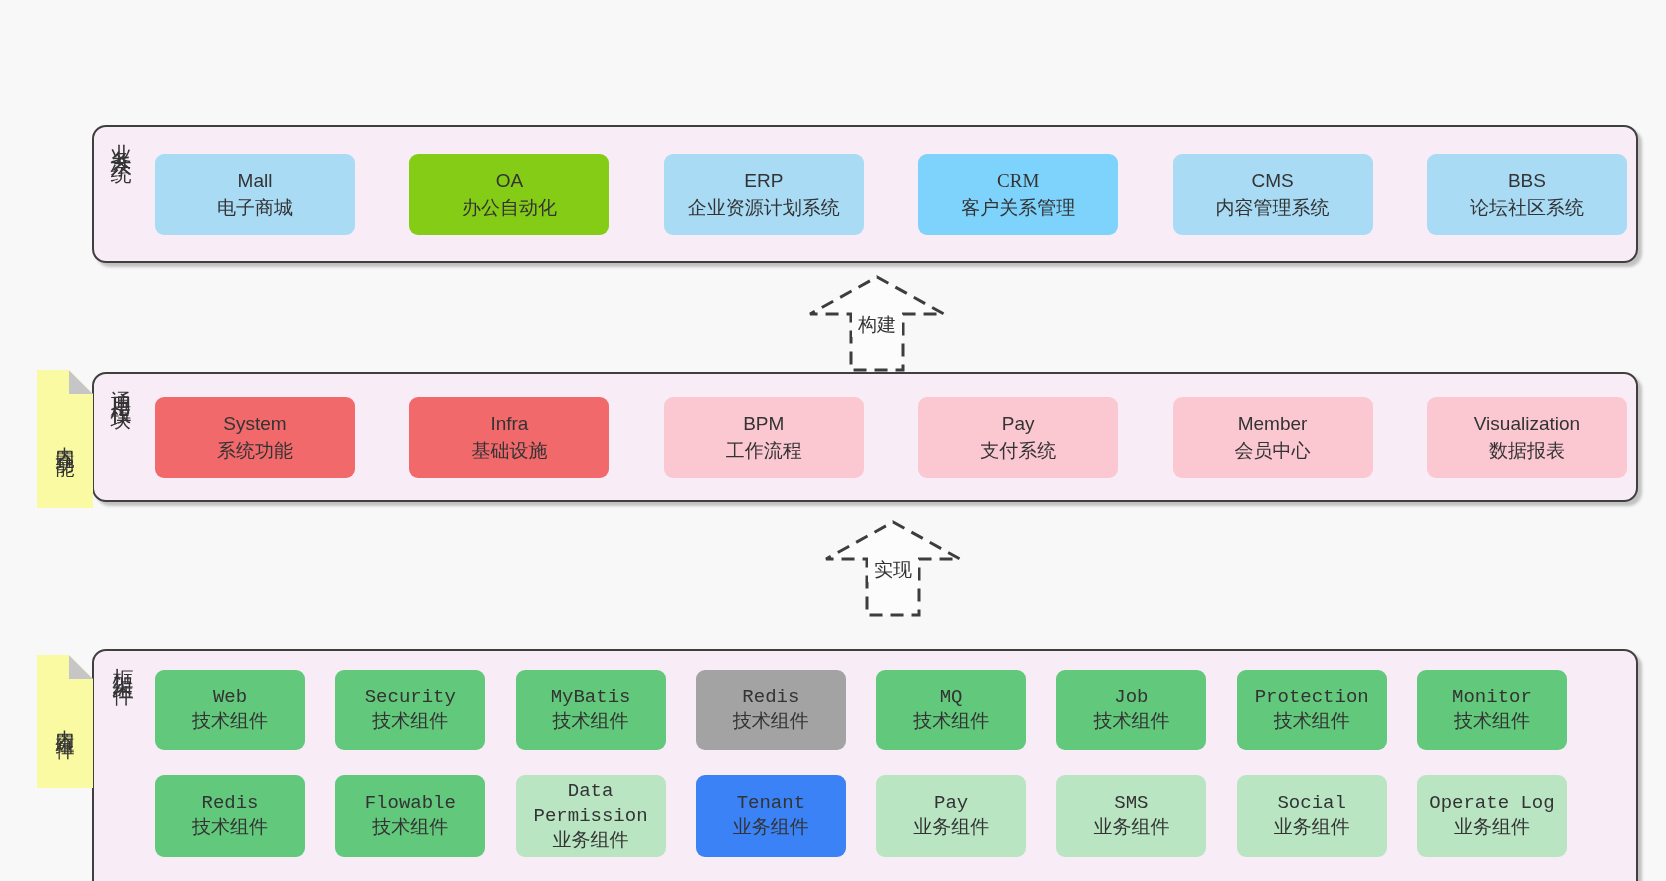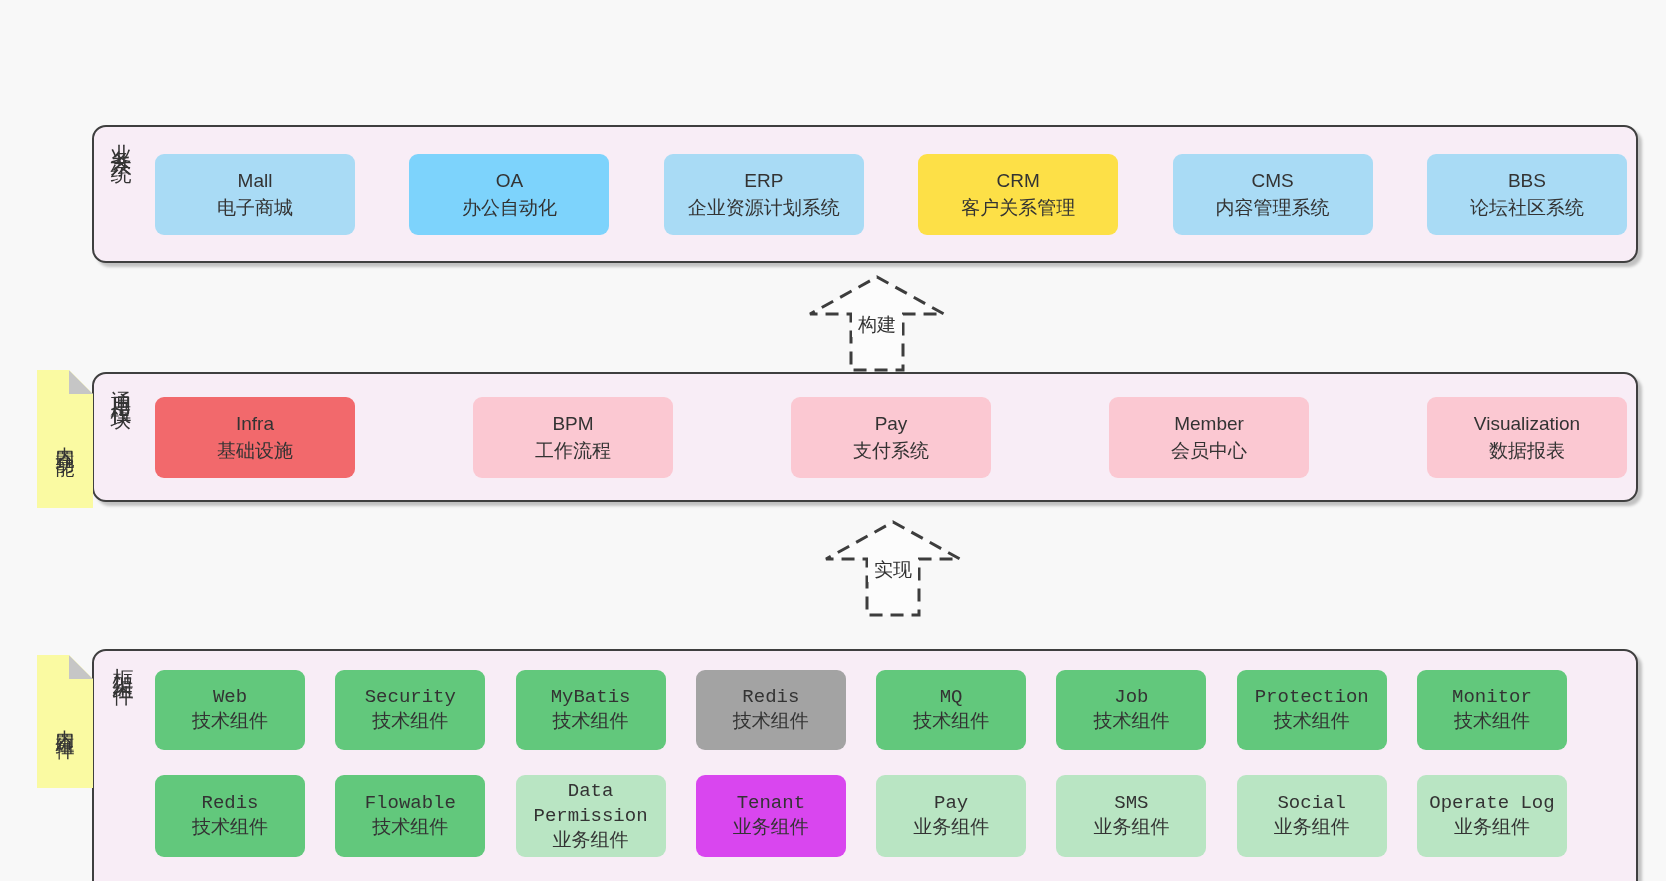--- a/index.html
+++ b/index.html
@@ -66,29 +66,29 @@
 
 <div class="canvas">
 
   <div class="panel" style="top:125px;height:138px;">
     <div class="panel-label">业务系统</div>
     <div class="box-strip">
         <div class="box" style="background: rgb(169, 219, 245);">
           <div class="box-title">Mall</div>
           <div class="box-sub">电子商城</div>
         </div>
-        <div class="box" style="background: #7dd3fc; text-align: right;">
+        <div class="box" style="background: #84cc16; text-align: right;">
           <div class="box-title">OA</div>
           <div class="box-sub">办公自动化</div>
         </div>
         <div class="box" style="background: rgb(169, 219, 245);">
           <div class="box-title">ERP</div>
           <div class="box-sub">企业资源计划系统</div>
         </div>
-        <div class="box" style="background: #fde047;">
+        <div class="box" style="background: #7dd3fc; font-family: Liberation Serif, serif;">
           <div class="box-title">CRM</div>
           <div class="box-sub">客户关系管理</div>
         </div>
         <div class="box" style="background: rgb(169, 219, 245);">
           <div class="box-title">CMS</div>
           <div class="box-sub">内容管理系统</div>
         </div>
         <div class="box" style="background: rgb(169, 219, 245);">
           <div class="box-title">BBS</div>
           <div class="box-sub">论坛社区系统</div>
@@ -105,20 +105,24 @@
   <div class="sticky" style="left:37px;top:370px;height:138px;">
     <svg class="fold" width="24" height="24">
       <polygon points="0,0 24,24 0,24"></polygon>
     </svg>
     <span class="sticky-text">内置功能</span>
   </div>
   <div class="panel" style="top:372px;height:130px;">
     <div class="panel-label">通用模块</div>
     <div class="box-strip">
         <div class="box" style="background: rgb(242, 105, 108);">
+          <div class="box-title">System</div>
+          <div class="box-sub">系统功能</div>
+        </div>
+        <div class="box" style="background: rgb(242, 105, 108);">
           <div class="box-title">Infra</div>
           <div class="box-sub">基础设施</div>
         </div>
         <div class="box" style="background: rgb(251, 200, 210);">
           <div class="box-title">BPM</div>
           <div class="box-sub">工作流程</div>
         </div>
         <div class="box" style="background: rgb(251, 200, 210);">
           <div class="box-title">Pay</div>
           <div class="box-sub">支付系统</div>
@@ -188,21 +192,21 @@
           <div class="box-sub">技术组件</div>
         </div>
         <div class="box" style="background: rgb(98, 200, 124);">
           <div class="box-title">Flowable</div>
           <div class="box-sub">技术组件</div>
         </div>
         <div class="box" style="background: rgb(185, 229, 195); justify-content: center;">
           <div class="box-title">Data Permission</div>
           <div class="box-sub">业务组件</div>
         </div>
-        <div class="box" style="background: #d946ef;">
+        <div class="box" style="background: #3b82f6;">
           <div class="box-title">Tenant</div>
           <div class="box-sub">业务组件</div>
         </div>
         <div class="box" style="background: rgb(185, 229, 195);">
           <div class="box-title">Pay</div>
           <div class="box-sub">业务组件</div>
         </div>
         <div class="box" style="background: rgb(185, 229, 195);">
           <div class="box-title">SMS</div>
           <div class="box-sub">业务组件</div>

